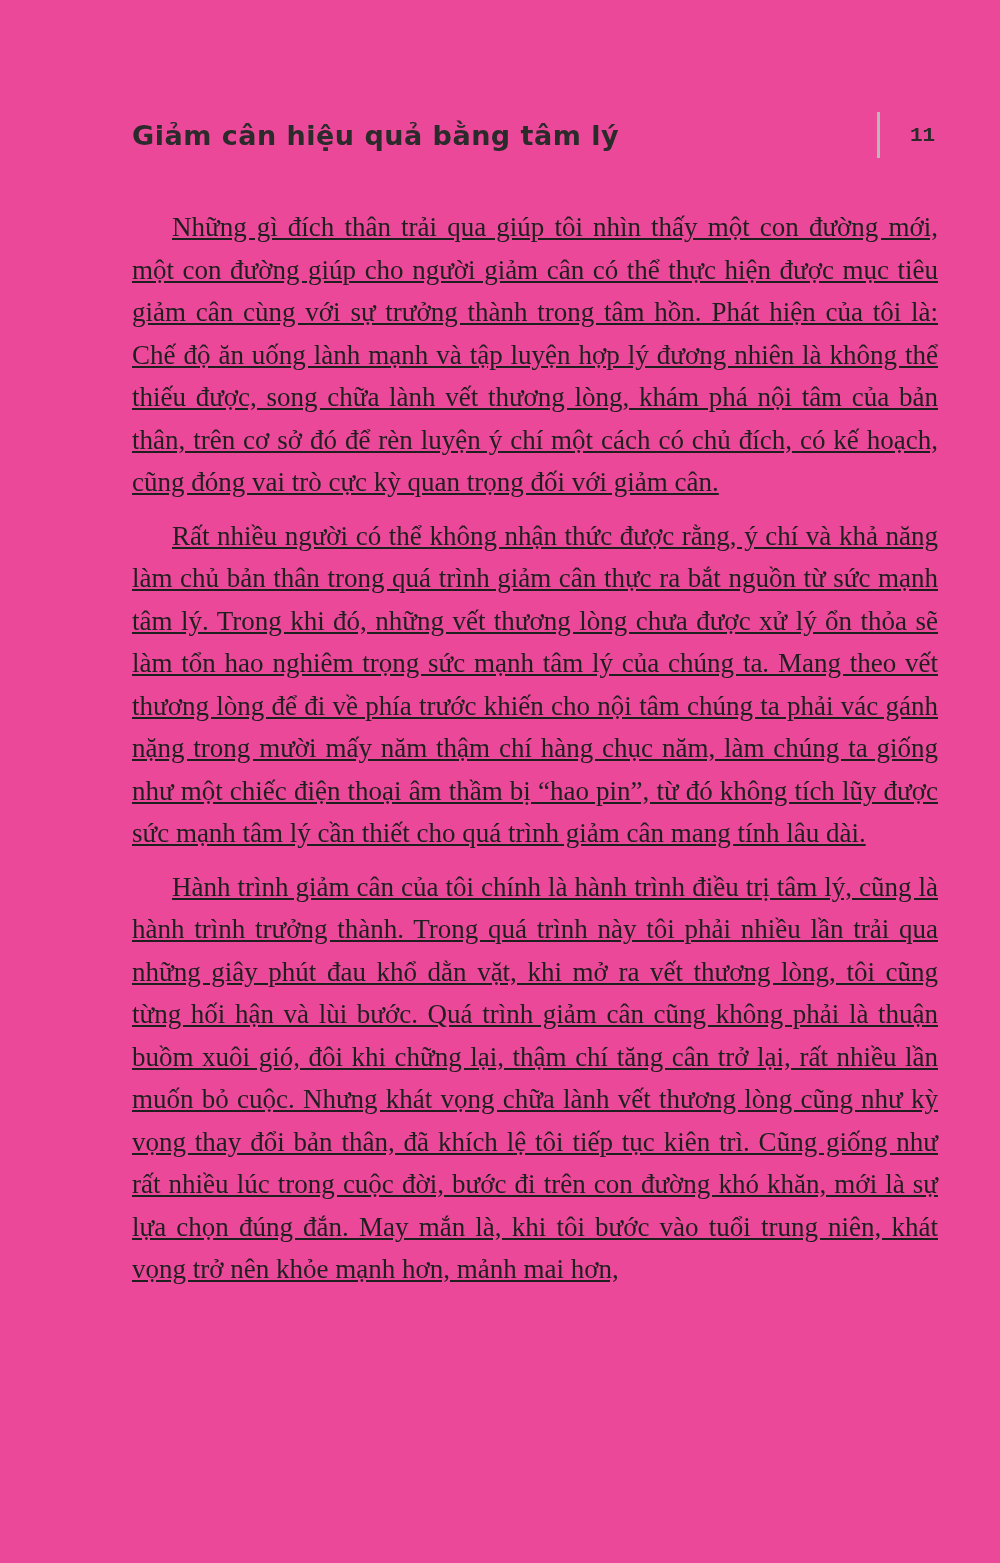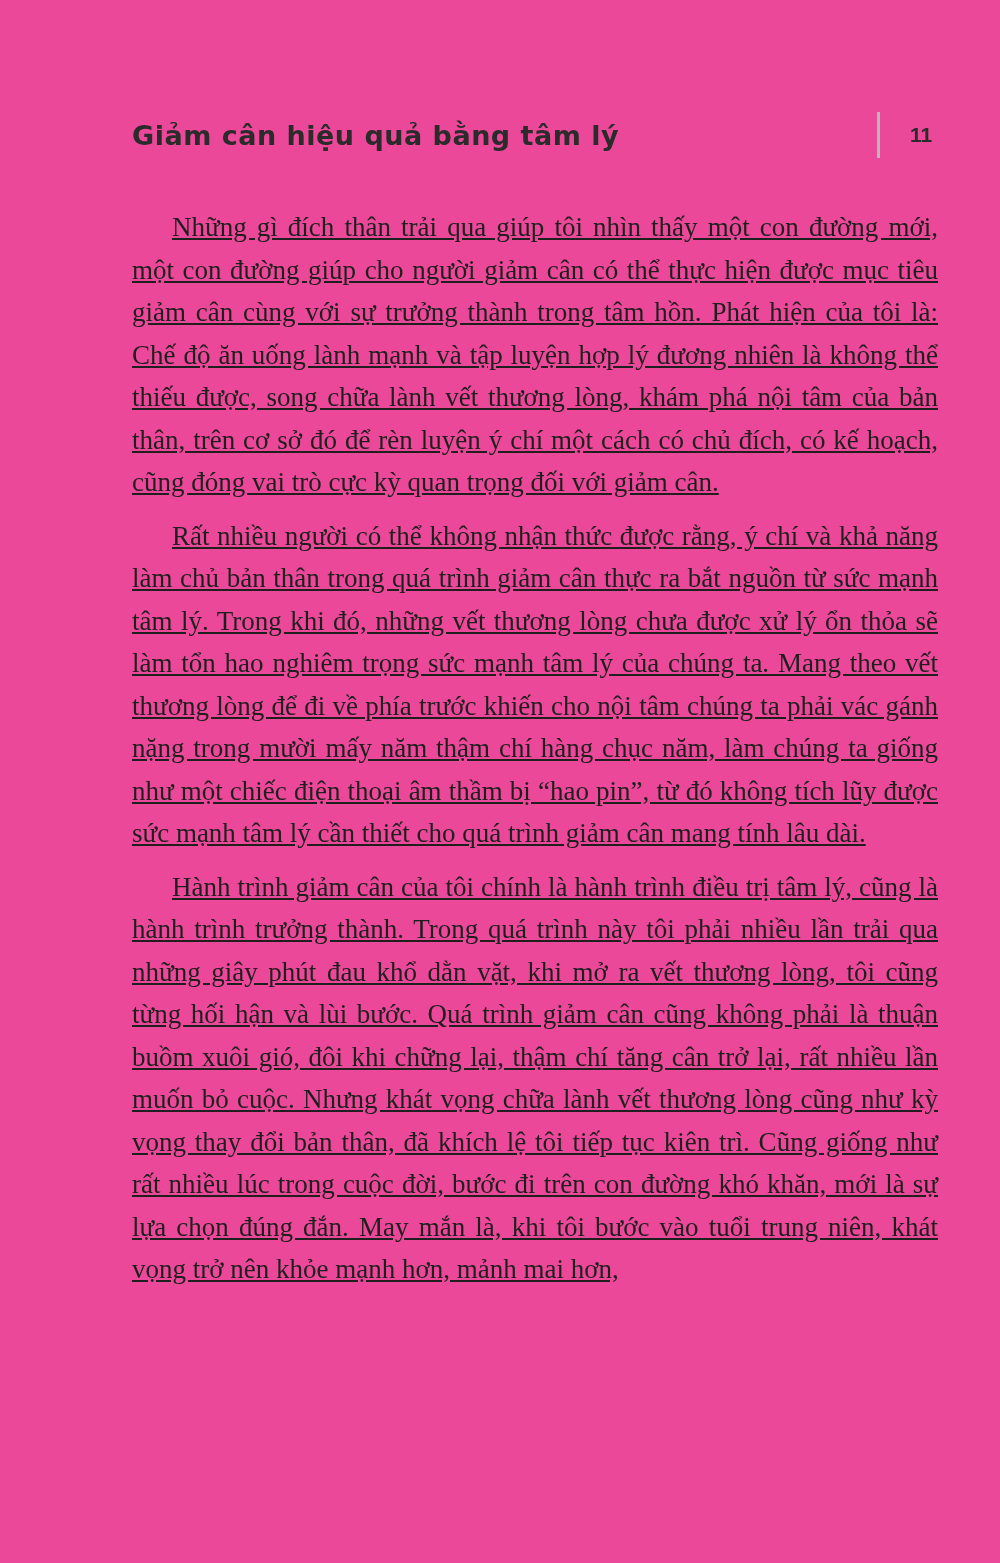--- a/index.html
+++ b/index.html
@@ -39,21 +39,21 @@
     align-items: center;
     gap: 30px;
   }
   .divider {
     display: inline-block;
     width: 3px;
     height: 46px;
     background: #b9b9b9;
   }
   .page-number {
-    font-family: Liberation Sans, sans-serif;
+    font-family: Liberation Mono, monospace;
     font-size: 21px;
     font-weight: bold;
     color: #2b2b2b;
     min-width: 28px;
     text-align: left;
   }
   .page-body p {
     font-size: 27px;
     line-height: 42.5px;
     text-align: justify;

